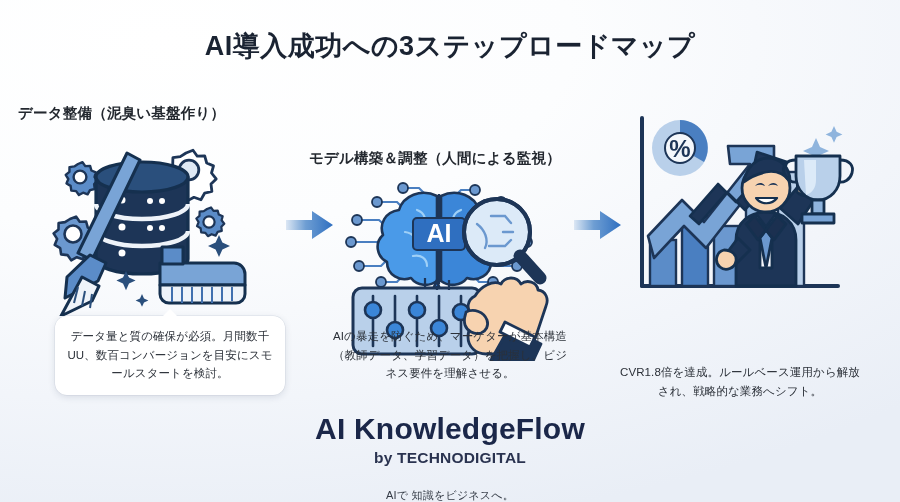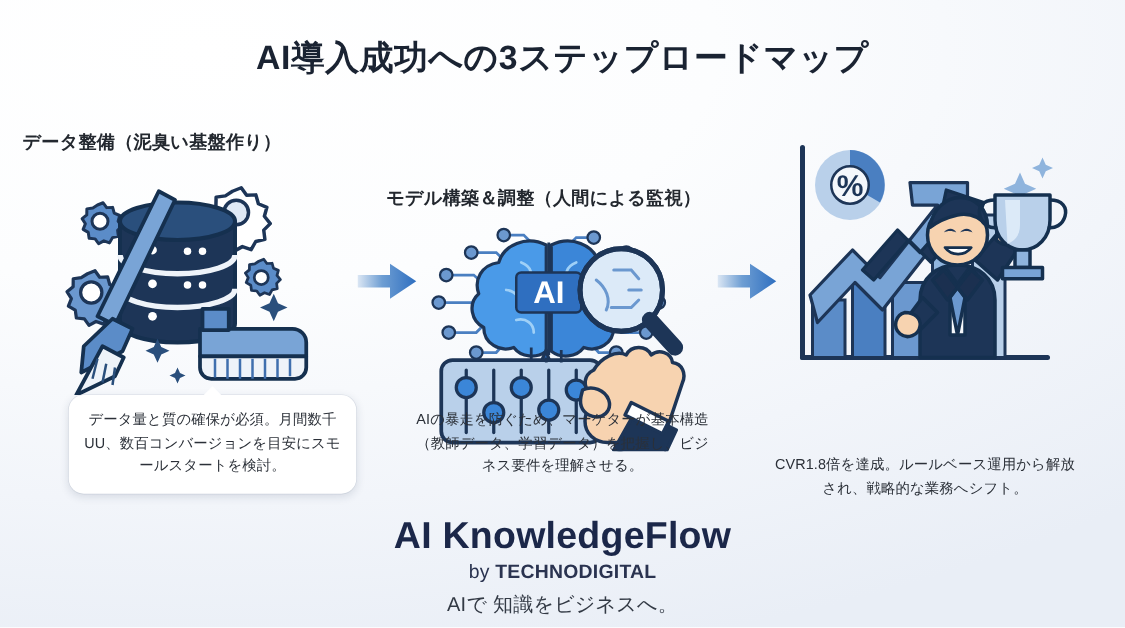--- a/index.html
+++ b/index.html
@@ -114,24 +114,24 @@
     letter-spacing: 0.2px;
     line-height: 1.12;
   }
   .brand-by {
     margin-top: 3px;
     font-size: 15.5px;
     font-weight: bold;
     color: #2a3350;
     letter-spacing: 0.2px;
   }
-  .brand-by .by-word { font-weight: normal; }
+  .brand-by .by-word { font-weight: bold; }
   .brand-tagline {
-    margin-top: 7px;
-    font-size: 16px;
+    margin-top: 21px;
+    font-size: 11px;
     color: #333a45;
     letter-spacing: 0.2px;
   }
 </style>
 </head>
 <body>
 
 <div id="infographic">
 
   <div class="main-title">AI導入成功への3ステップロードマップ</div>

